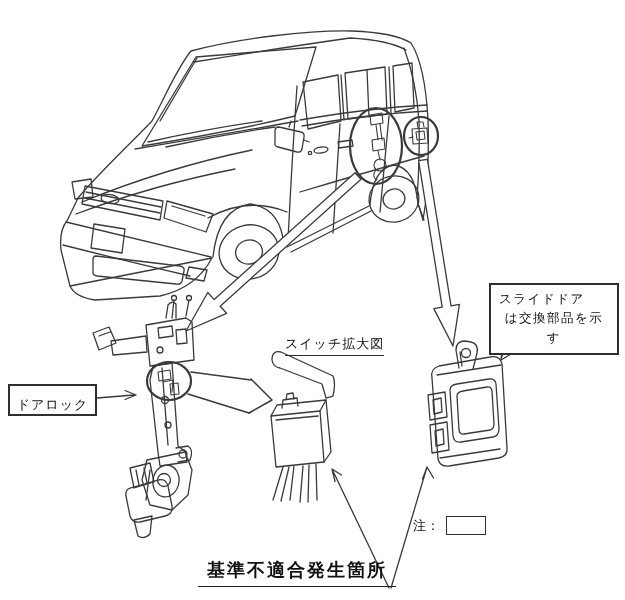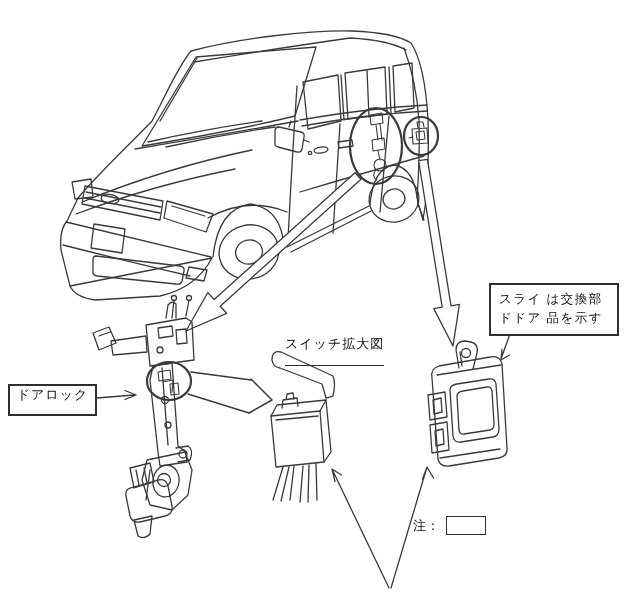--- a/index.html
+++ b/index.html
@@ -11,30 +11,30 @@
     position:relative;
     overflow:hidden;
   }
   #stage{position:relative;width:625px;height:600px;}
   #art{position:absolute;left:0;top:0;z-index:1;}
   .txt{position:absolute;z-index:2;color:#111;}
   .label-box{
     border:2px solid #2f2f2f;
     background:#fff;
     box-sizing:border-box;
-    display:flex;align-items:flex-start;justify-content:center;
+    display:flex;align-items:flex-end;justify-content:center;
     font-size:13px;letter-spacing:1px;
   }
   .label-box.multi{
-    align-items:flex-start;justify-content:center;
-    padding:5px 8px;line-height:1.55;font-size:12.5px;letter-spacing:1.5px;
+    flex-direction:column;align-items:flex-start;justify-content:center;
+    padding:5px 8px;line-height:1.55;font-size:12.5px;letter-spacing:1.5px;text-align:center;
   }
   .underlined{
     border-bottom:1.5px solid #2f2f2f;
-    padding-bottom:12px;
+    padding-bottom:2px;
     font-size:13px;letter-spacing:1px;
     background:transparent;
   }
   .note-row{
     display:flex;align-items:center;
     font-size:13px;letter-spacing:0.5px;
   }
   .part-box{
     width:40px;height:19px;
     border:1.5px solid #2f2f2f;background:#fff;
@@ -256,14 +256,17 @@
   <div class="txt label-box multi" style="left:489px;top:283px;width:130px;">
     <span>スライドドア</span>
     <span>は交換部品を示す</span>
   </div>
 
   <div class="txt note-row" style="left:413px;top:516px;">
     <span>注：</span>
     <span class="part-box"></span>
   </div>
 
+  <div class="txt main-title" style="left:198px;top:558px;">
+    <span>基準不適合発生箇所</span>
+  </div>
 
 </div>
 
 </body></html>

